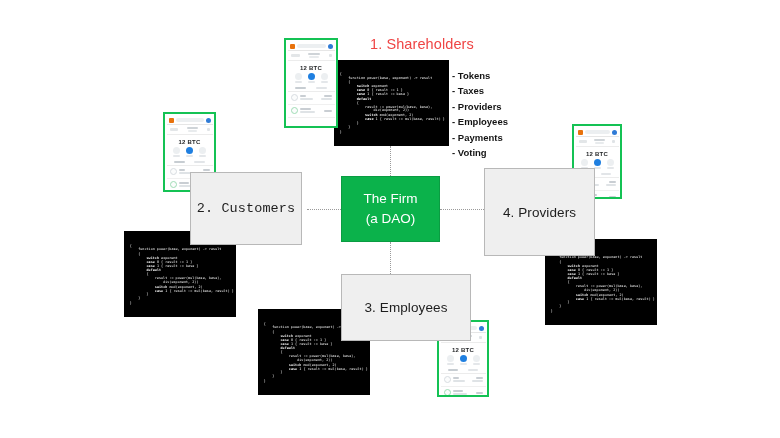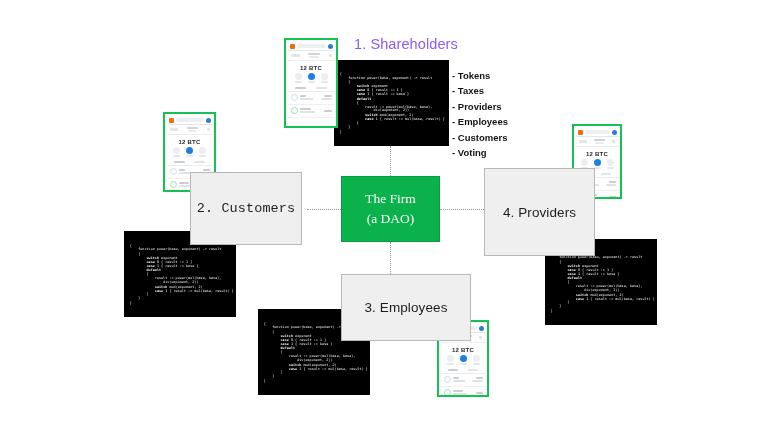--- a/index.html
+++ b/index.html
@@ -78,30 +78,30 @@
     background: #0bb24b;
     border: 1px solid #0a9c42;
     display: flex;
     flex-direction: column;
     align-items: center;
     justify-content: center;
     box-sizing: border-box;
     color: #ffffff;
     font-size: 13.5px;
     line-height: 1.45;
-    font-family: Liberation Serif, serif;
   }
 
   
   .heading {
     position: absolute;
     font-size: 14.5px;
-    color: #8b5cf6;
+    color: #ef4444;
     letter-spacing: 0.1px;
     white-space: nowrap;
+    margin-left: 16px;
   }
   .bullets {
     position: absolute;
     font-size: 9.5px;
     line-height: 1.62;
     color: #141414;
     white-space: nowrap;
   }
   .bullets div { white-space: nowrap; }
 
@@ -305,21 +305,21 @@
   </div>
     </div>
 
   <div class="heading" style="left:354px; top:36px;">1. Shareholders</div>
 
   <div class="bullets" style="left:452px; top:68px;font-weight:bold;">
     <div>- Tokens</div>
     <div>- Taxes</div>
     <div>- Providers</div>
     <div>- Employees</div>
-    <div>- Customers</div>
+    <div>- Payments</div>
     <div>- Voting</div>
   </div>
 
   <div class="phone" style="left:163px; top:112px; width:53px; height:80px;">
   <div class="ph-screen">
     <div class="ph-topbar">
       <span class="ph-logo"></span>
       <span class="ph-pill"></span>
       <span class="ph-avatar"></span>
     </div>

